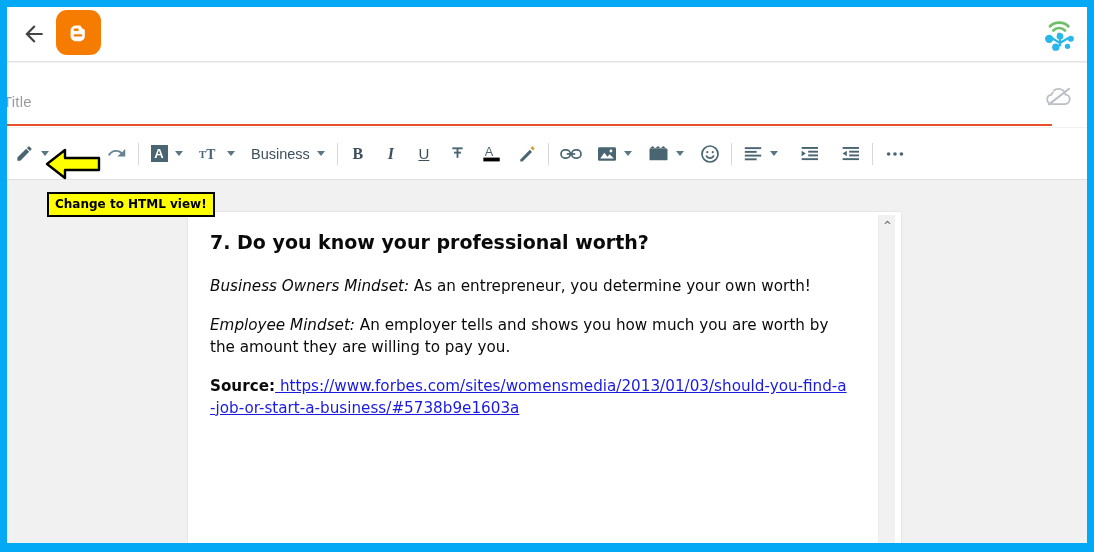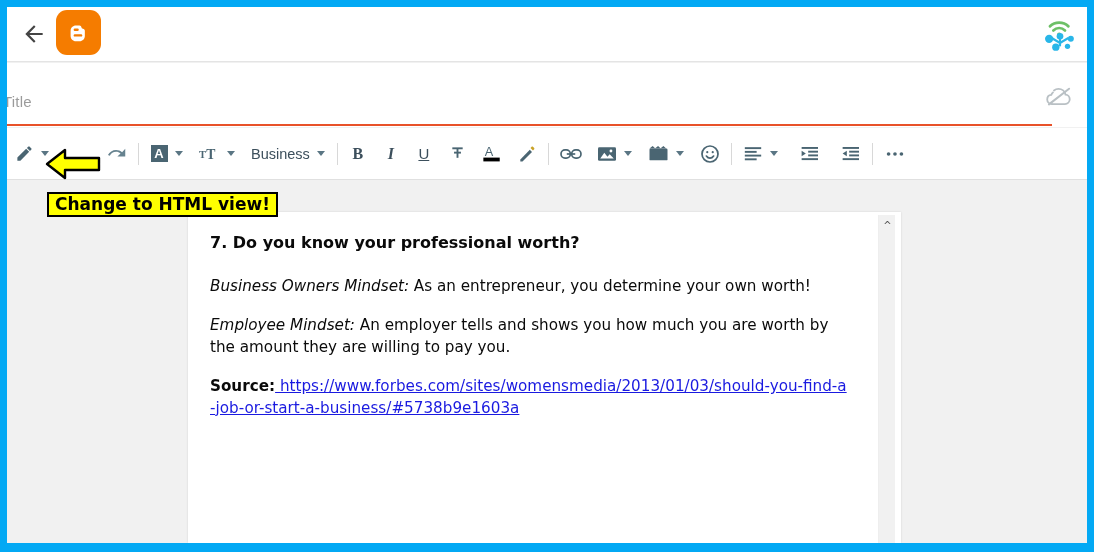--- a/index.html
+++ b/index.html
@@ -130,21 +130,21 @@
     width: 56px; height: 34px;
     z-index: 20;
   }
   .callout {
     position: absolute; left: 40px; top: 185px;
     background: #ffff00;
     border: 2px solid #000000;
     padding: 1px 6px 2px 6px;
     font-family: "DejaVu Sans", sans-serif;
     font-weight: bold;
-    font-size: 17px;
+    font-size: 12px;
     color: #000000;
     line-height: 18px;
     white-space: nowrap;
     z-index: 21;
   }
 
   
   .body-area {
     position: absolute; left: 0; top: 174px;
     width: 1080px; bottom: 0;
@@ -161,21 +161,21 @@
     padding: 20px 22px 0 22px;
     overflow: hidden;
   }
   .doc {
     font-family: "DejaVu Sans", sans-serif;
     font-size: 15.2px;
     color: #0a0a0a;
     line-height: 21.5px;
   }
   .doc p { margin: 0 0 18px 0; }
-  .doc p.h { font-weight: bold; font-size: 16px; margin-bottom: 22px; }
+  .doc p.h { font-weight: bold; font-size: 19px; margin-bottom: 22px; }
   .doc em { font-style: italic; }
   .doc b { font-weight: bold; }
   .doc a { color: #1a1ae0; text-decoration: underline; word-break: break-all; }
 
   .vscroll {
     position: absolute; right: 6px; top: 3px; bottom: 0;
     width: 17px;
     background: #f1f1f1;
     border-left: 1px solid #eee;
     cursor: pointer;

